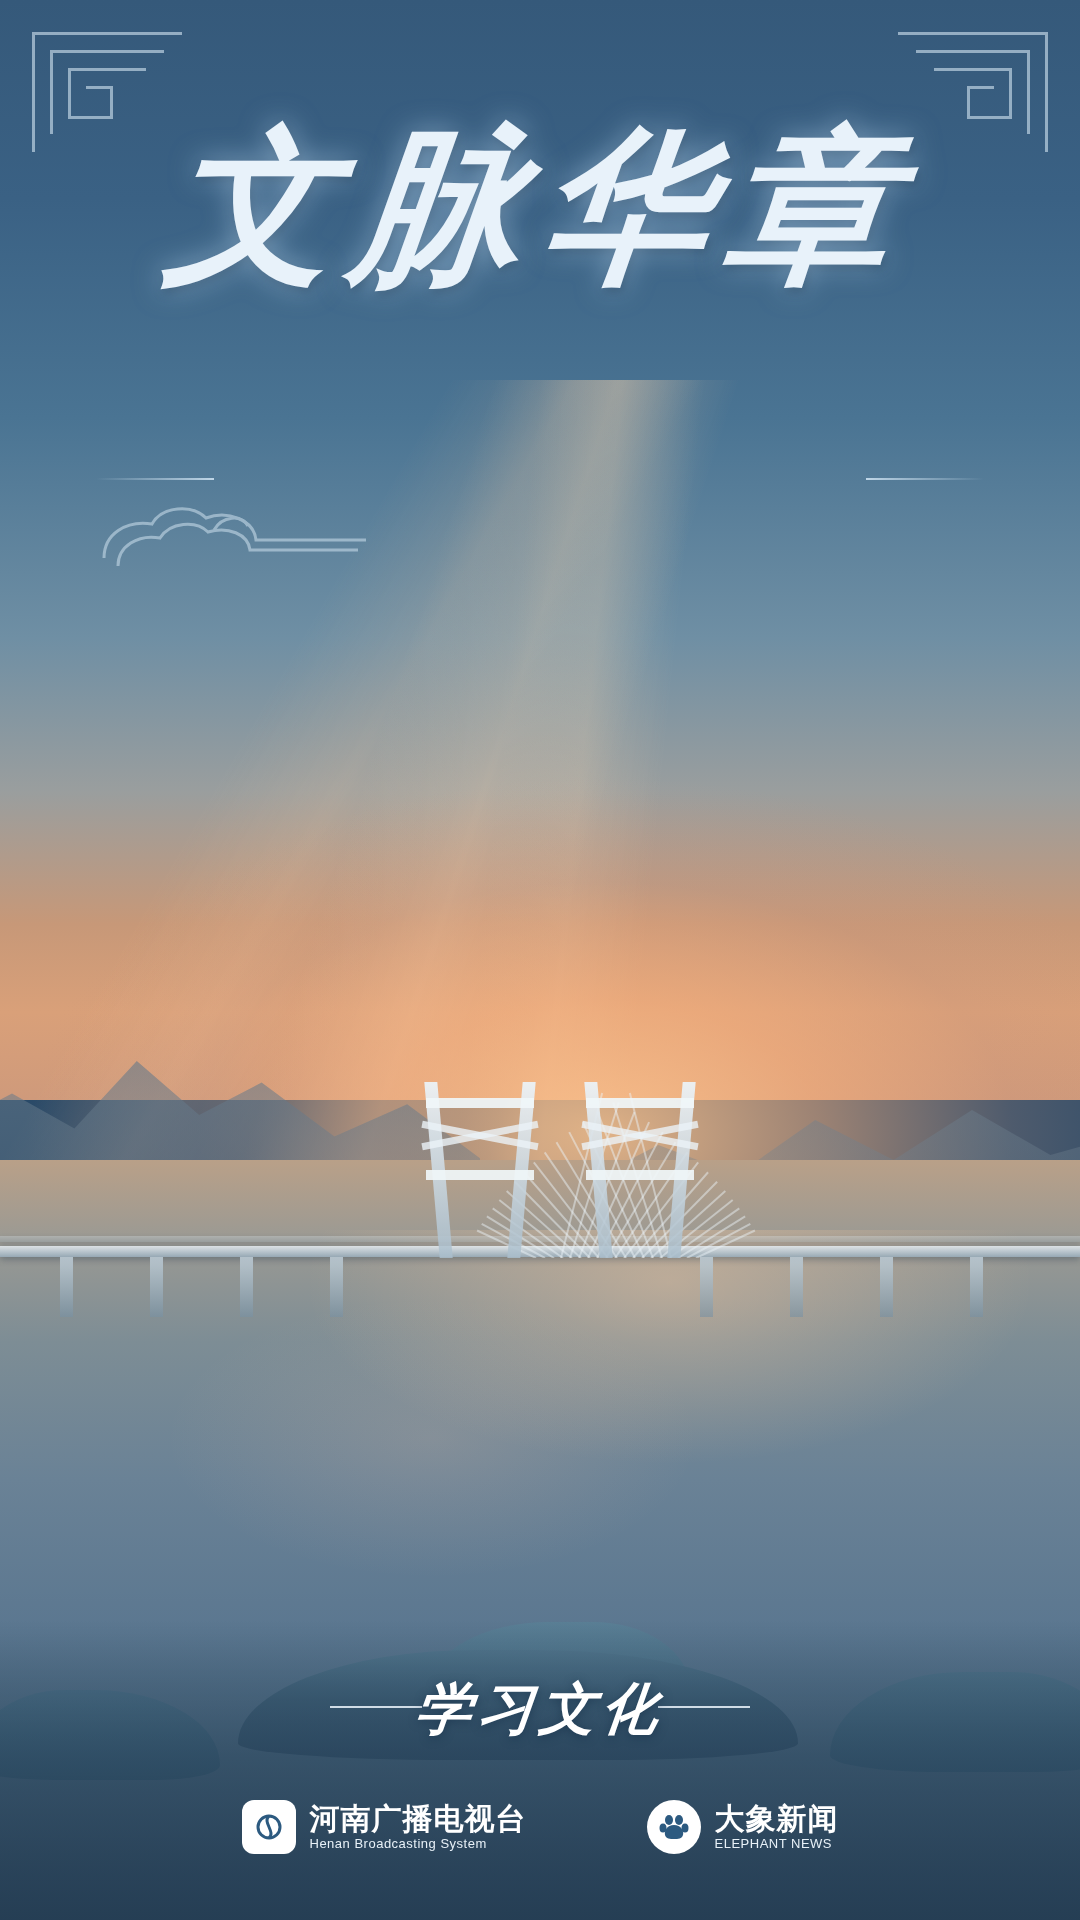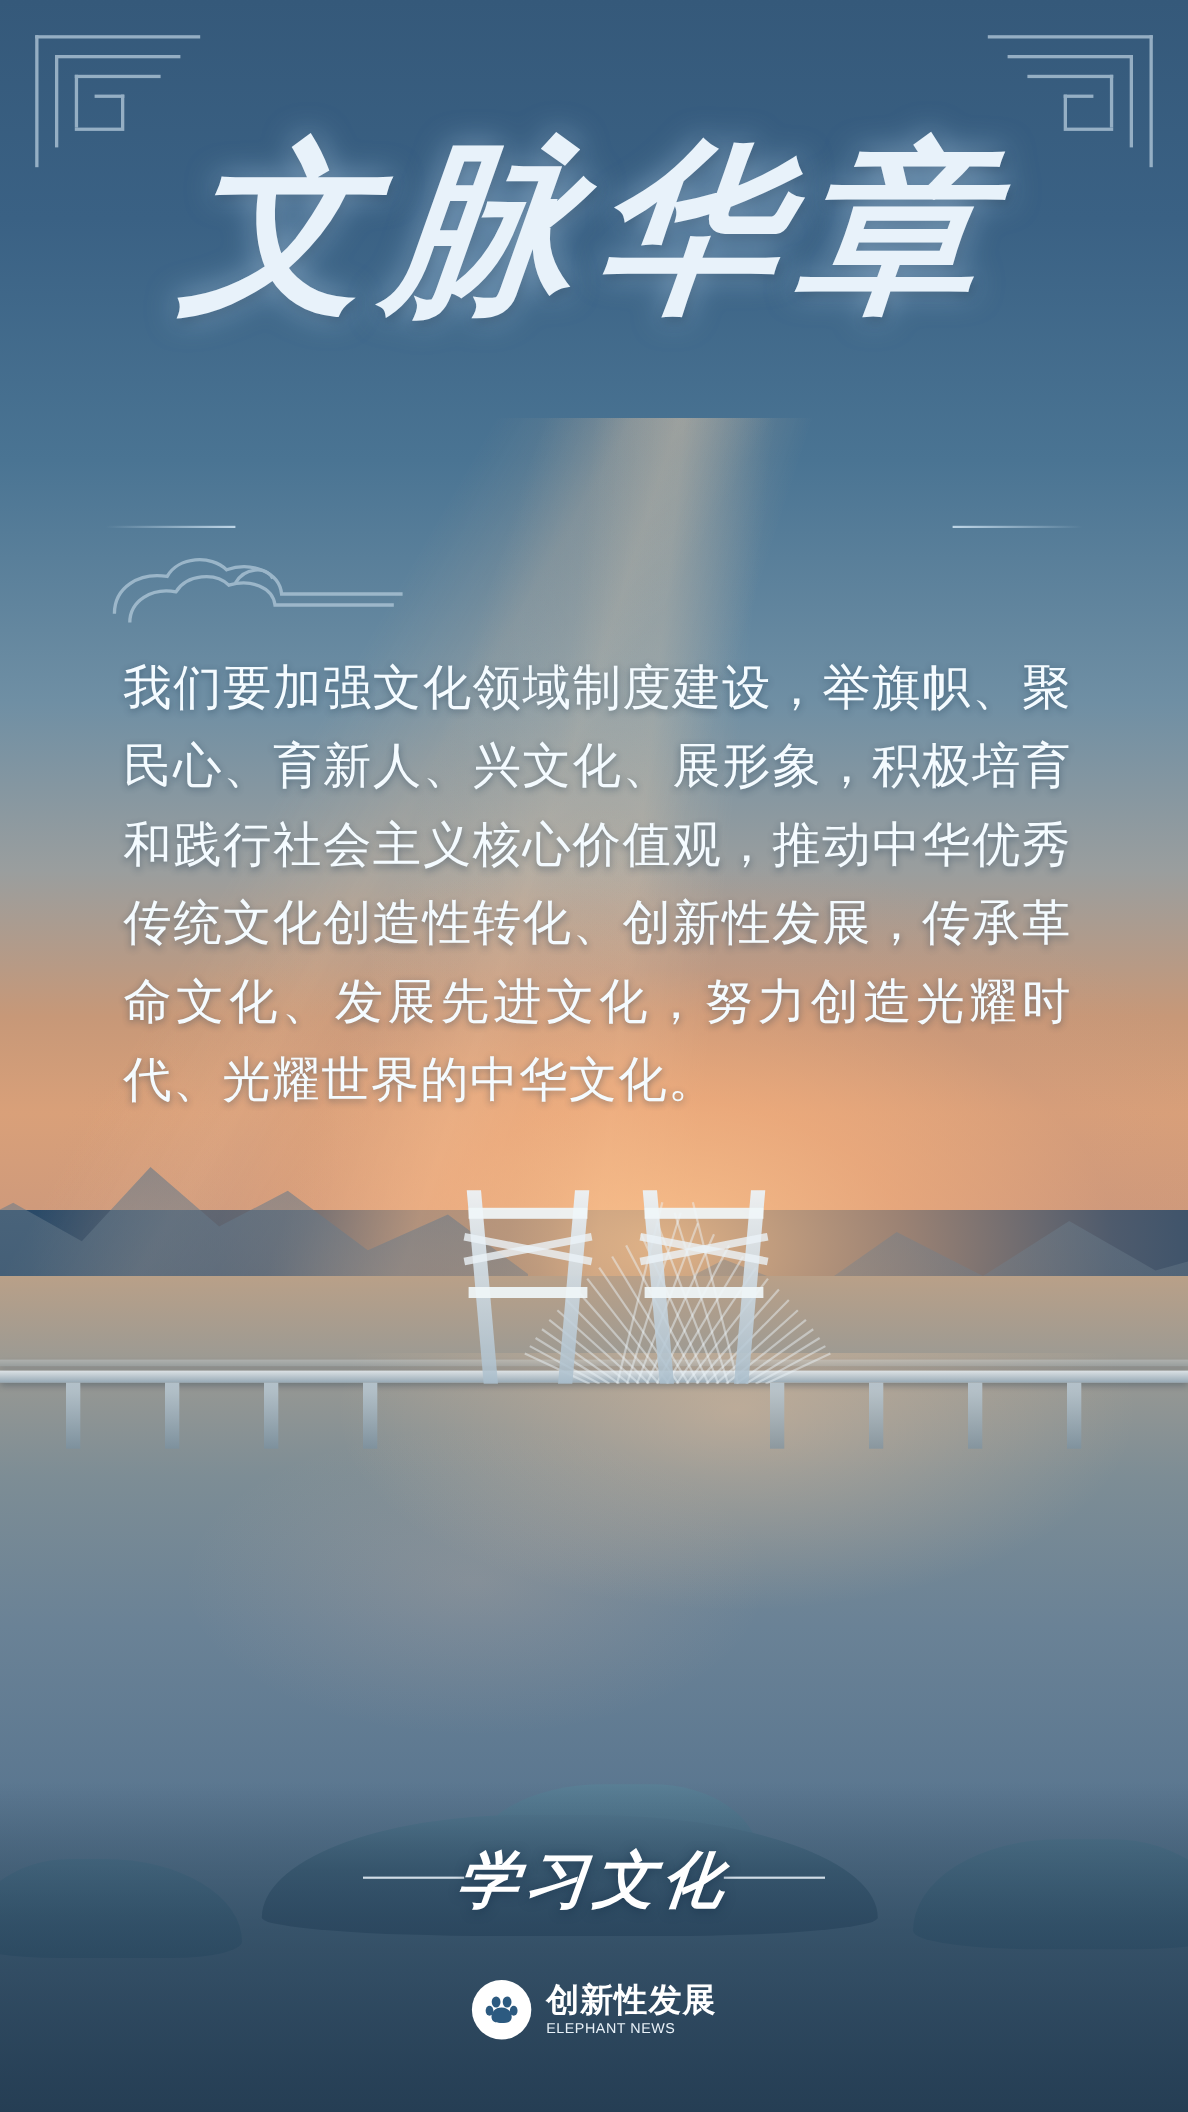--- a/index.html
+++ b/index.html
@@ -488,41 +488,52 @@
 
   <div class="rule left"></div>
   <div class="rule right"></div>
 
   <svg class="cloud-motif" viewBox="0 0 280 70">
     <path d="M8 58 C8 34 30 20 56 24 C66 6 96 4 110 18 C132 10 158 20 160 40 L270 40" fill="none" stroke="#cfe2ef" stroke-width="3"></path>
     <path d="M22 66 C22 46 42 34 64 38 C74 22 100 20 112 32 C132 26 152 34 154 50 L262 50" fill="none" stroke="#cfe2ef" stroke-width="3"></path>
     <path d="M118 30 C126 16 146 14 152 26" fill="none" stroke="#cfe2ef" stroke-width="3"></path>
   </svg>
 
-  <div class="quote">我们要加强文化领域制度建设，举旗帜、聚民心、育新人、兴文化、展形象，积极培育和践行社会主义核心价值观，推动中华优秀传统文化创造性转化、创新性发展，传承革命文化、发展先进文化，努力创造光耀时代、光耀世界的中华文化。</div>
 
 
   <div class="brand-dash left"></div>
   <div class="brand-dash right"></div>
   <div class="brand-row">
     <span class="brand-script">学习文化</span>
   </div>
 
   <div class="logos">
+    <div class="logo">
+      <div class="logo-mark">
+        <svg width="34" height="34" viewBox="0 0 34 34">
+          <path d="M6 17 a11 11 0 0 1 22 0 a11 11 0 0 1 -22 0" fill="none" stroke="#2c5a80" stroke-width="3"></path>
+          <path d="M17 6 C10 12 24 22 17 28" fill="none" stroke="#2c5a80" stroke-width="3"></path>
+        </svg>
+      </div>
+      <div class="logo-text">
+        <div class="logo-cn">河南广播电视台</div>
+        <div class="logo-en">Henan Broadcasting System</div>
+      </div>
+    </div>
 
     <div class="logo">
       <div class="logo-mark round">
         <svg width="32" height="32" viewBox="0 0 32 32">
           <ellipse cx="11" cy="9" rx="4" ry="5" fill="#2c5a80"></ellipse>
           <ellipse cx="21" cy="9" rx="4" ry="5" fill="#2c5a80"></ellipse>
           <ellipse cx="5" cy="17" rx="3.5" ry="4.5" fill="#2c5a80"></ellipse>
           <ellipse cx="27" cy="17" rx="3.5" ry="4.5" fill="#2c5a80"></ellipse>
           <path d="M16 14 c7 0 10 6 9 10 c-1 4 -5 4 -9 4 c-4 0 -8 0 -9 -4 c-1 -4 2 -10 9 -10" fill="#2c5a80"></path>
         </svg>
       </div>
       <div class="logo-text">
-        <div class="logo-cn">创新性发展</div>
+        <div class="logo-cn">大象新闻</div>
         <div class="logo-en">ELEPHANT NEWS</div>
       </div>
     </div>
   </div>
 
 </div>
 
 </body></html>

